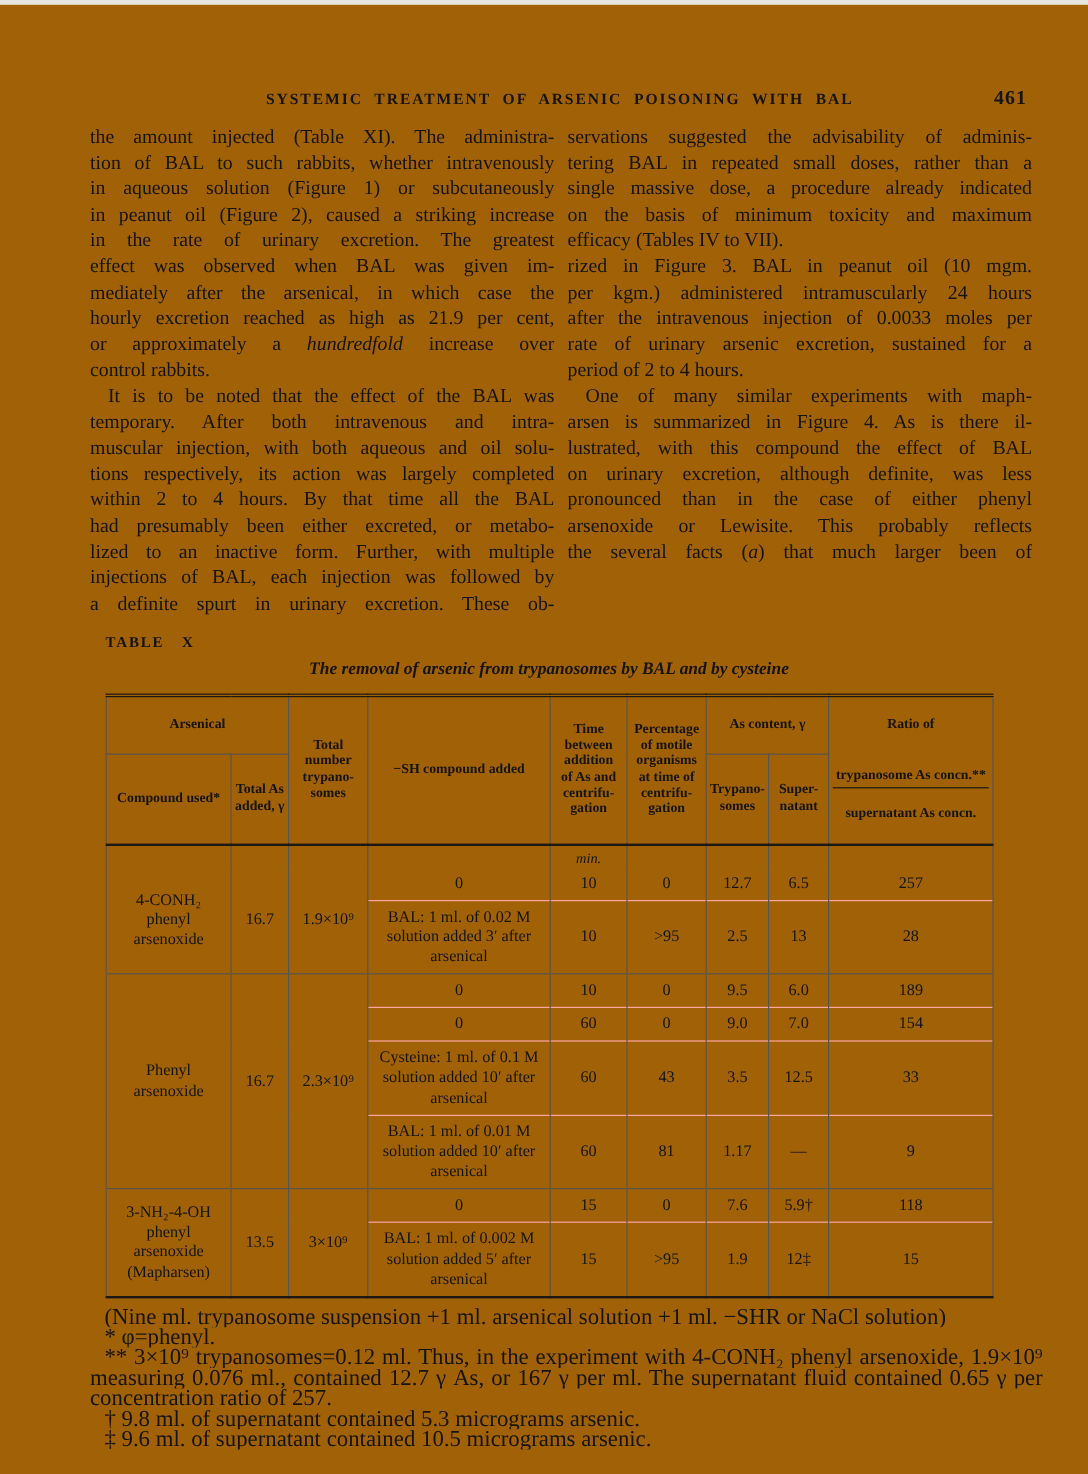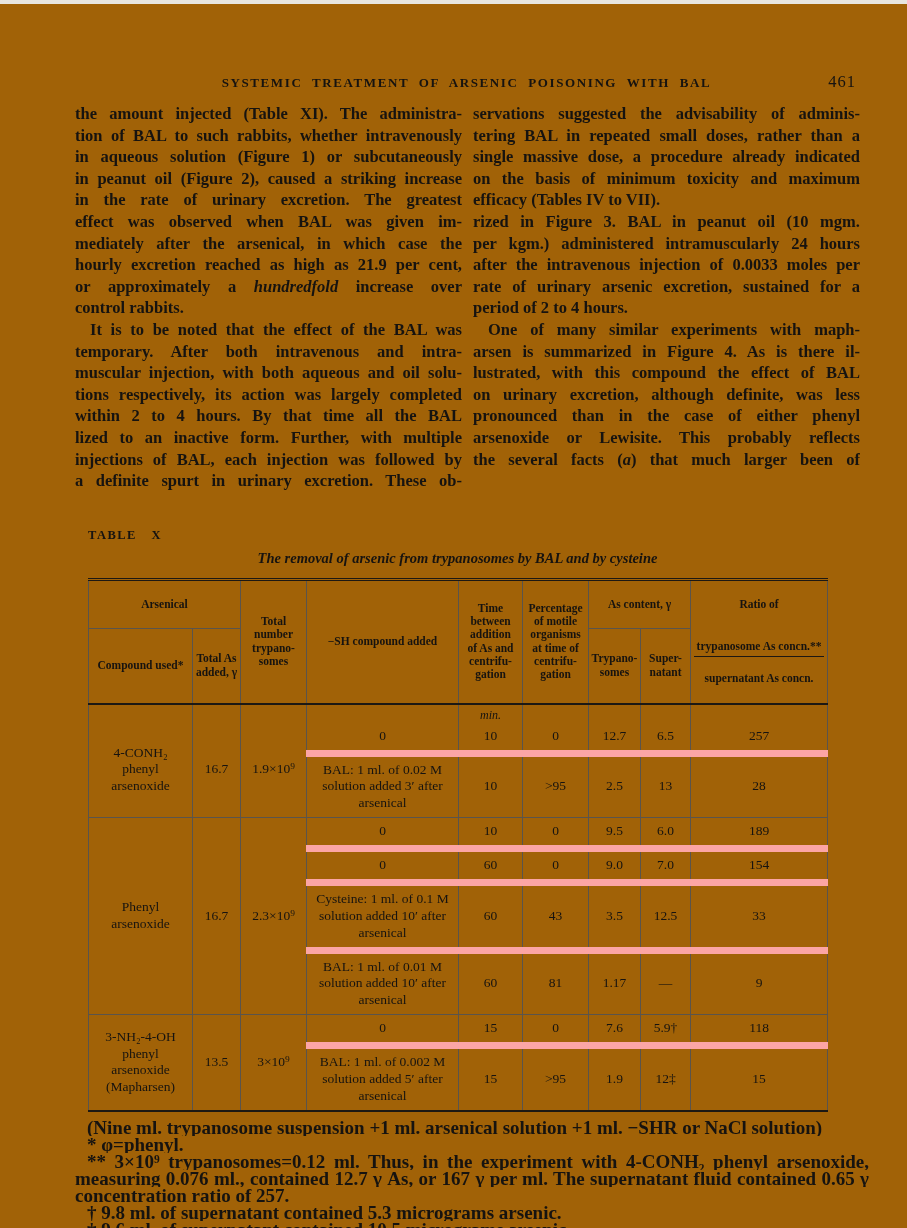--- a/index.html
+++ b/index.html
@@ -6,47 +6,47 @@
   .page {
     position:relative; width:907px; height:1228px; margin:4px auto;
     background:#a16207; color:#161310; overflow:hidden;
     font-family:"Liberation Serif","DejaVu Serif",serif;
   }
   .speck { position:absolute; background:#2a2археолог520; }
   
   .running-head { position:absolute; top:71px; left:75px; width:783px; }
   .head-title { display:block; text-align:center; font-size:13px; font-weight:bold;
     letter-spacing:1.6px; word-spacing:5px; }
-  .page-number { position:absolute; top:-3px; right:2px; font-size:16.5px; font-weight:normal; letter-spacing:1px; }
+  .page-number { position:absolute; top:-3px; right:2px; font-size:16.5px; font-weight:bold; letter-spacing:1px; }
   
   .columns { position:absolute; top:99px; left:75px; width:785px; display:flex; justify-content:space-between; }
   .col { width:387px; font-size:16.5px; line-height:21.6px; }
   .para { margin:0; }
-  .line { text-align:justify; text-align-last:justify; overflow:hidden; max-height:21.6px;font-weight:bold; }
+  .line { text-align:justify; text-align-last:justify; overflow:hidden; max-height:21.6px; }
   .line.last { text-align-last:left; }
   .line.indent { text-indent:15px; }
   
   .table-block { position:absolute; top:524px; left:88px; width:739px; }
   .table-label { font-size:12.5px; font-weight:bold; letter-spacing:1.5px; word-spacing:10px; }
   .table-caption { text-align:center; font-style:italic; font-weight:bold; font-size:14.5px; margin-top:7px; }
   table.data-table { width:100%; border-collapse:collapse; table-layout:fixed; margin-top:11px;
     border-top:3px double #1c1813; border-bottom:2px solid #1c1813;
     border-left:1px solid #5a544c; border-right:1px solid #5a544c; }
   .data-table th, .data-table td { border-left:1px solid #5a544c; border-right:1px solid #5a544c; }
   .data-table thead { border-bottom:2px solid #1c1813; }
   .data-table thead th { font-size:11.5px; font-weight:bold; line-height:1.16; text-align:center;
     vertical-align:middle; padding:4px 2px; white-space:pre-line; }
   th.span-underline { border-bottom:1px solid #5a544c; }
   .frac { display:inline-block; margin-top:2px; }
   .frac .num { display:block; border-bottom:1px solid #1c1813; padding:0 3px 2px; }
   .frac .den { display:block; padding-top:2px; }
   tbody.unit td { font-size:12px; font-style:italic; padding:3px 4px 0; text-align:center; }
   tbody.group { border-top:1px solid #5a544c; }
   tbody.group.first { border-top:none; }
-  tbody.group tr + tr td { border-top:7px solid #fca5a5; }
+  tbody.group tr + tr td { border-top:1px solid #fca5a5; }
   tbody.group td { font-size:13.5px; line-height:1.25; padding:5px 4px; text-align:center;
     vertical-align:middle; white-space:pre-line; }
   td.compound { text-align:left; font-size:13.8px; padding-left:4px; }
   td.sh-left { text-align:left; padding-left:7px; }
   
   .footnotes { margin-left:-13px; width:794px; margin-top:7px; font-size:19px; line-height:17px; }
   .footnotes .line { max-height:17px; }
   .footnotes .line.indent { text-indent:12px; }
 </style>
 </head>
@@ -77,20 +77,21 @@
           <div class="line">hourly excretion reached as high as 21.9 per cent,</div>
           <div class="line"><span>or approximately a </span><i>hundredfold</i><span> increase over</span></div>
           <div class="line last">control rabbits.</div>
         </div>
         <div class="para">
           <div class="line indent">It is to be noted that the effect of the BAL was</div>
           <div class="line">temporary.  After both intravenous and intra-</div>
           <div class="line">muscular injection, with both aqueous and oil solu-</div>
           <div class="line">tions respectively, its action was largely completed</div>
           <div class="line">within 2 to 4 hours.  By that time all the BAL</div>
+          <div class="line">had presumably been either excreted, or metabo-</div>
           <div class="line">lized to an inactive form.  Further, with multiple</div>
           <div class="line">injections of BAL, each injection was followed by</div>
           <div class="line">a definite spurt in urinary excretion.  These ob-</div>
         </div>
       </div>
     <div class="col" id="col-right">
         <div class="para">
           <div class="line">servations suggested the advisability of adminis-</div>
           <div class="line">tering BAL in repeated small doses, rather than a</div>
           <div class="line">single massive dose, a procedure already indicated</div>

